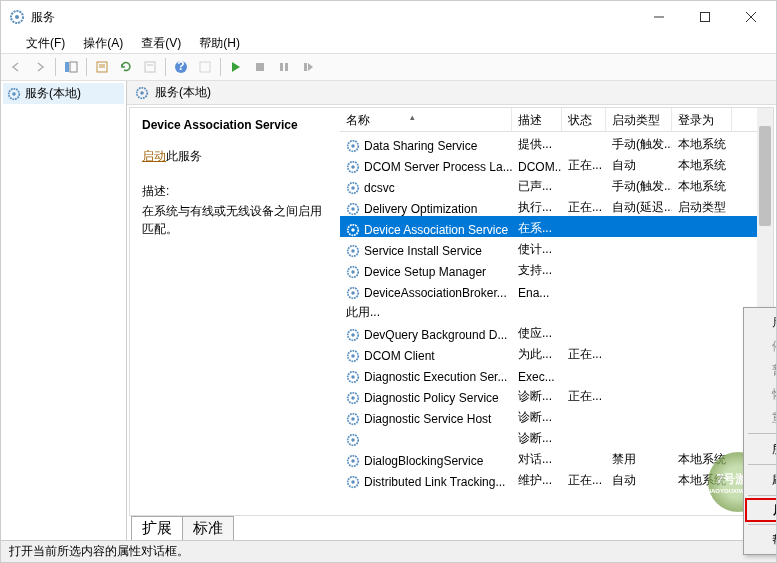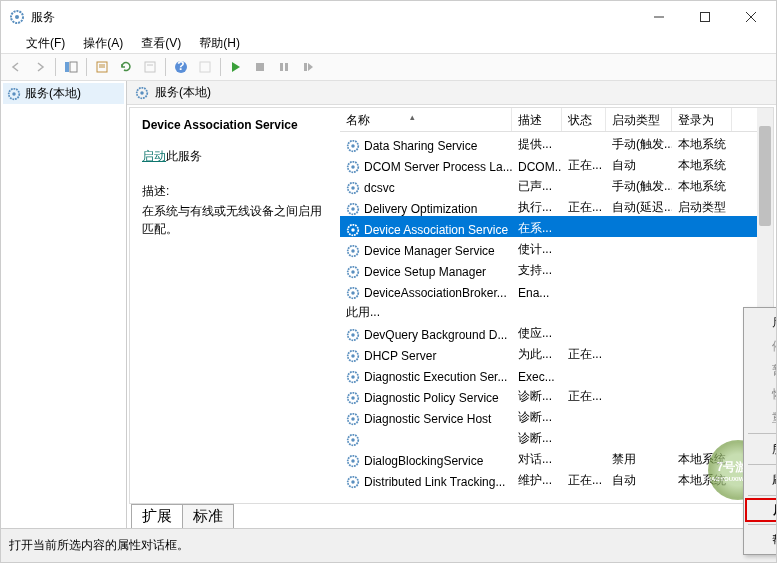--- a/index.html
+++ b/index.html
@@ -30,21 +30,21 @@
 .left-node .gear-sm { width: 14px; height: 14px; }
 
 .right-panel { flex: 1; display: flex; flex-direction: column; min-width: 0; position: relative; }
 .right-header { height: 24px; display: flex; align-items: center; gap: 6px; padding: 0 8px; background: #f3f3f3; border-bottom: 1px solid #ddd; }
 .right-header .gear-sm { width: 14px; height: 14px; }
 
 .right-body { flex: 1; display: flex; min-height: 0; border: 1px solid #ddd; margin: 2px; }
 .detail-pane { width: 210px; padding: 10px 12px; }
 .detail-pane h3 { font-size: 12px; font-weight: bold; margin-bottom: 16px; }
 .detail-pane .start-line { margin-bottom: 18px; }
-.detail-pane .start-link { color: #0f766e; text-decoration: underline; cursor: pointer; }
+.detail-pane .start-link { color: #a16207; text-decoration: underline; cursor: pointer; }
 .detail-pane .desc-label { margin-bottom: 2px; }
 .detail-pane .desc-text { line-height: 1.5; }
 
 .list-pane { flex: 1; min-width: 0; position: relative; }
 .list-header { height: 24px; display: flex; border-bottom: 1px solid #e0e0e0; background: #fff; position: sticky; top: 0; }
 .list-header .col { padding: 4px 6px; border-right: 1px solid #e8e8e8; display: flex; align-items: flex-start; white-space: nowrap; overflow: hidden; }
 .col-name { width: 172px; }
 .col-desc { width: 50px; }
 .col-status { width: 44px; }
 .col-start { width: 66px; }
@@ -65,21 +65,21 @@
 .menu-item.disabled { color: #888; }
 .menu-item.highlight { border: 2px solid #d00; margin: -1px; }
 .menu-sep { height: 1px; background: #c0c0c0; margin: 3px 2px; }
 
 
 .tabs { height: 22px; display: flex; align-items: flex-end; padding-left: 2px; margin: 0 2px; }
 .tab { padding: 2px 10px; border: 1px solid #aaa; border-bottom: none; background: #f5f5f5; margin-right: -1px; font-size: 15px; }
 .tab.active { background: #fff; }
 
 
-.statusbar { height: 34px; border-top: 1px solid #ccc; display: flex; align-items: center; padding: 0 8px; background: #f0f0f0; }
+.statusbar { height: 22px; border-top: 1px solid #ccc; display: flex; align-items: center; padding: 0 8px; background: #f0f0f0; }
 
 
 .watermark { position: absolute; right: 8px; bottom: 28px; opacity: 0.7; pointer-events: none; }
 .watermark-circle { width: 60px; height: 60px; border-radius: 50%; background: radial-gradient(circle, #b0d090 40%, #7aa04a 70%, #5a8030 100%); border: 2px dashed #7aa04a; display: flex; align-items: center; justify-content: center; flex-direction: column; color: #fff; font-weight: bold; }
 .watermark-text { font-size: 12px; }
 .watermark-sub { font-size: 6px; }
 
 
 .vscroll { position: absolute; right: 0; top: 0; bottom: 0; width: 16px; background: #f0f0f0; }
 .vscroll-thumb { position: absolute; top: 18px; left: 2px; right: 2px; height: 100px; background: #c0c0c0; border-radius: 2px; }
@@ -323,21 +323,21 @@
               <div class="cell col-logon"></div>
             </div>
             <div class="row">
               <div class="cell col-name">
                 <span class="gear-tiny">
                   <svg width="14" height="14" viewBox="0 0 16 16">
                     <circle class="gear-outer" cx="8" cy="8" r="6" fill="none" stroke="#5a8fbf" stroke-width="2" stroke-dasharray="2 1"></circle>
                     <circle class="gear-inner" cx="8" cy="8" r="2" fill="#5a8fbf"></circle>
                   </svg>
                 </span>
-                <span>Device Manager Service</span>
+                <span>Service Install Service</span>
               </div>
               <div class="cell col-desc">使计...</div>
               <div class="cell col-status"></div>
               <div class="cell col-start"></div>
               <div class="cell col-logon"></div>
             </div>
             <div class="row">
               <div class="cell col-name">
                 <span class="gear-tiny">
                   <svg width="14" height="14" viewBox="0 0 16 16">
@@ -389,21 +389,21 @@
               <div class="cell col-logon"></div>
             </div>
             <div class="row">
               <div class="cell col-name">
                 <span class="gear-tiny">
                   <svg width="14" height="14" viewBox="0 0 16 16">
                     <circle class="gear-outer" cx="8" cy="8" r="6" fill="none" stroke="#5a8fbf" stroke-width="2" stroke-dasharray="2 1"></circle>
                     <circle class="gear-inner" cx="8" cy="8" r="2" fill="#5a8fbf"></circle>
                   </svg>
                 </span>
-                <span>DHCP Server</span>
+                <span>DCOM Client</span>
               </div>
               <div class="cell col-desc">为此...</div>
               <div class="cell col-status">正在...</div>
               <div class="cell col-start"></div>
               <div class="cell col-logon"></div>
             </div>
             <div class="row">
               <div class="cell col-name">
                 <span class="gear-tiny">
                   <svg width="14" height="14" viewBox="0 0 16 16">

